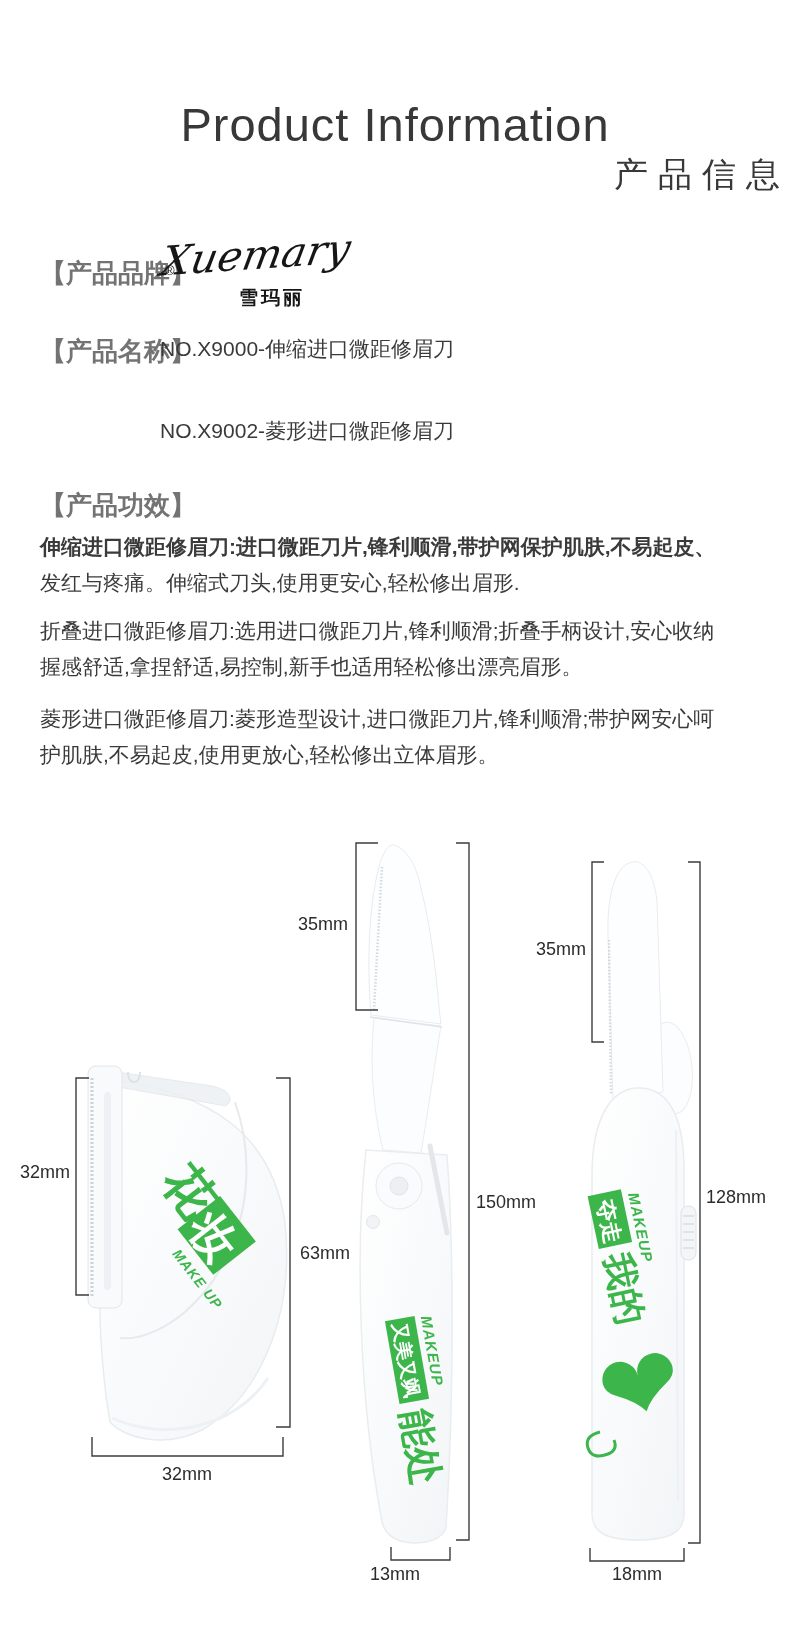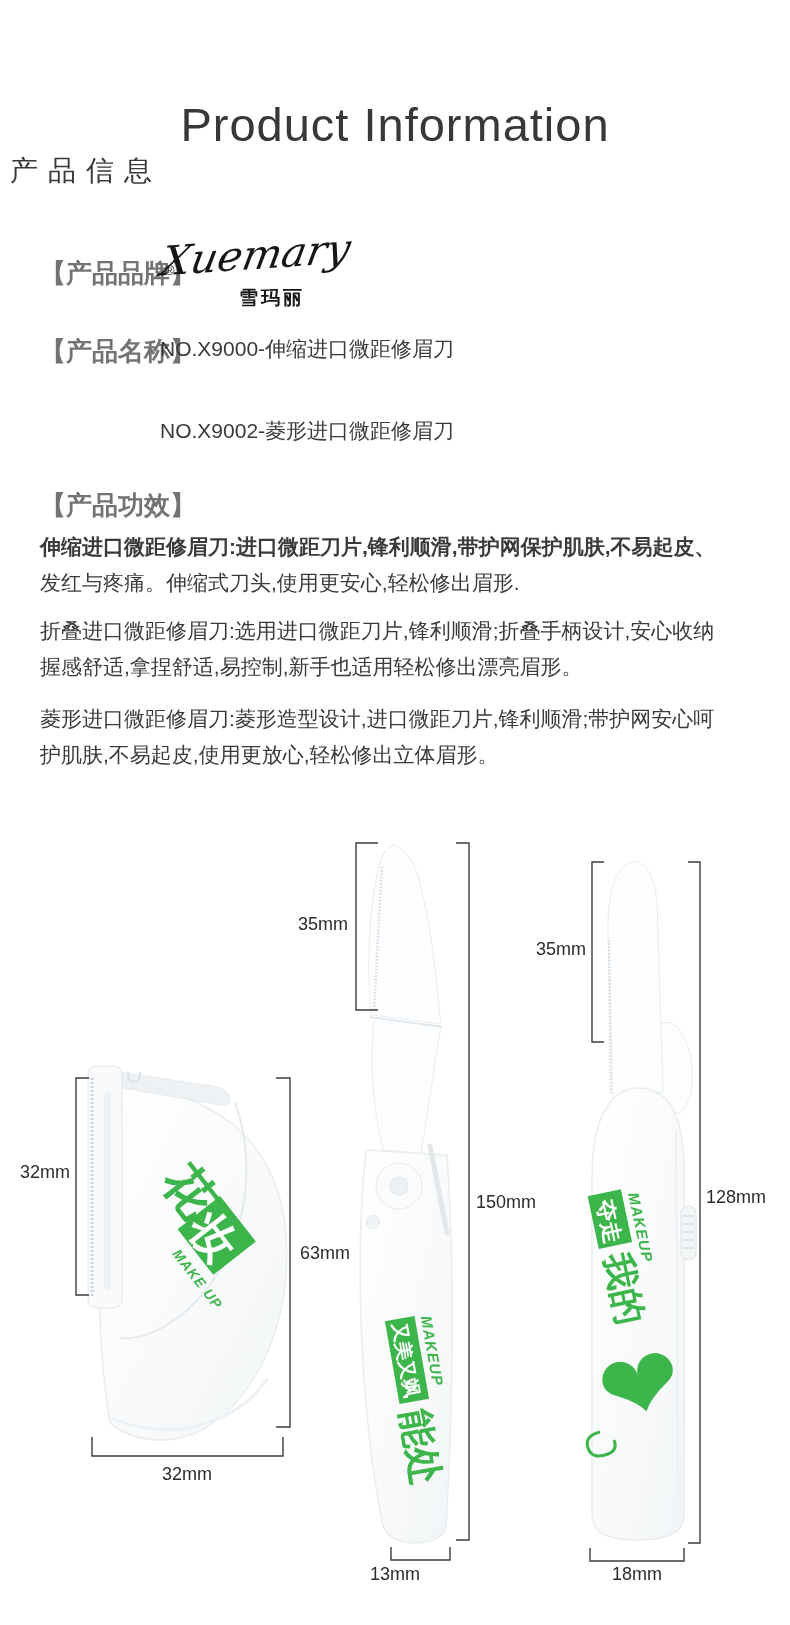--- a/index.html
+++ b/index.html
@@ -1,21 +1,21 @@
 <!DOCTYPE html>
 <html style="--green: #3cb54a;"><head>
 <meta charset="utf-8">
 <style>
   html,body{margin:0;padding:0;background:#fff;}
   #page{position:relative;width:790px;height:1625px;background:#fff;overflow:hidden;
         font-family:"Liberation Sans","DejaVu Sans",sans-serif;color:#333;padding-left:16px;}
   .abs{position:absolute;}
   .title-en{top:97px;left:0;width:790px;text-align:center;font-size:47px;font-weight:300;
             color:#383838;letter-spacing:1px;}
-  .title-zh{top:152px;left:0;width:790px;text-align:left;font-size:28px;font-weight:300;
+  .title-zh{top:152px;left:0;width:790px;text-align:right;font-size:34px;font-weight:300;
             color:#383838;letter-spacing:10px;text-indent:10px;}
   .sec-label{font-size:26px;font-weight:bold;color:#737373;}
   .name-line{font-size:21px;color:#3a3a3a;}
   .para-line{font-size:21px;color:#3a3a3a;white-space:nowrap;}
   .dim-label{font-size:18px;color:#2c2c2c;line-height:22px;}
   .logo-wrap{left:163px;top:231px;width:170px;height:70px;}
   .logo-script{font-family:"DejaVu Serif","Liberation Serif",serif;font-style:italic;
                font-size:41px;color:#161616;display:inline-block;transform:skewX(-14deg) rotate(-4deg);}
   .logo-reg{font-size:13px;color:#161616;position:relative;top:-18px;left:2px;}
   .logo-sub{font-size:19px;font-weight:bold;letter-spacing:3px;color:#161616;margin:-12px 0 16px 76px;}

